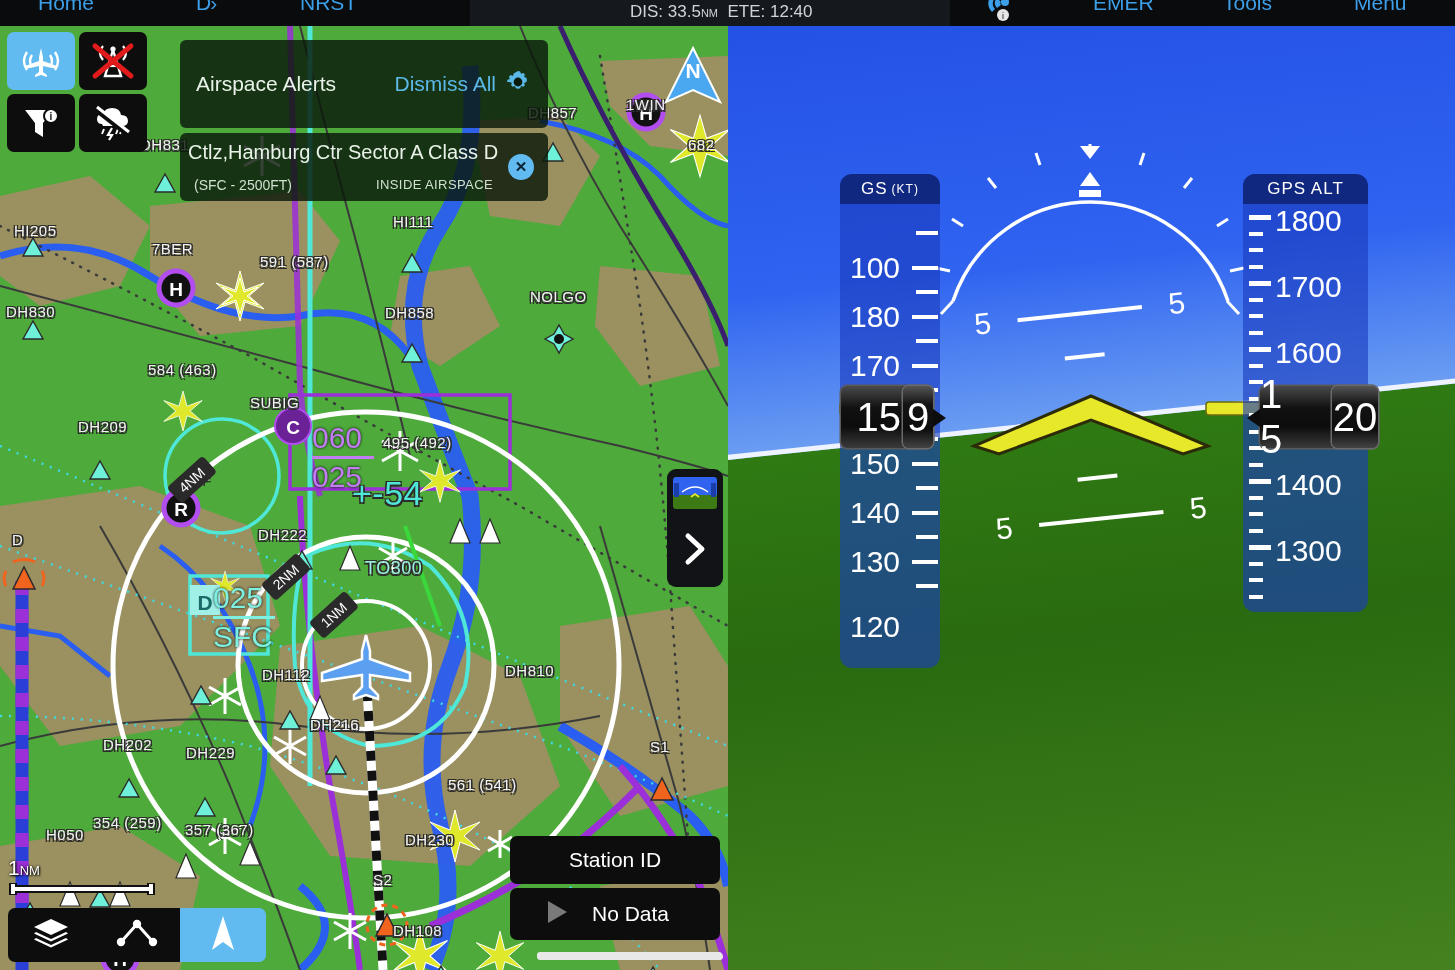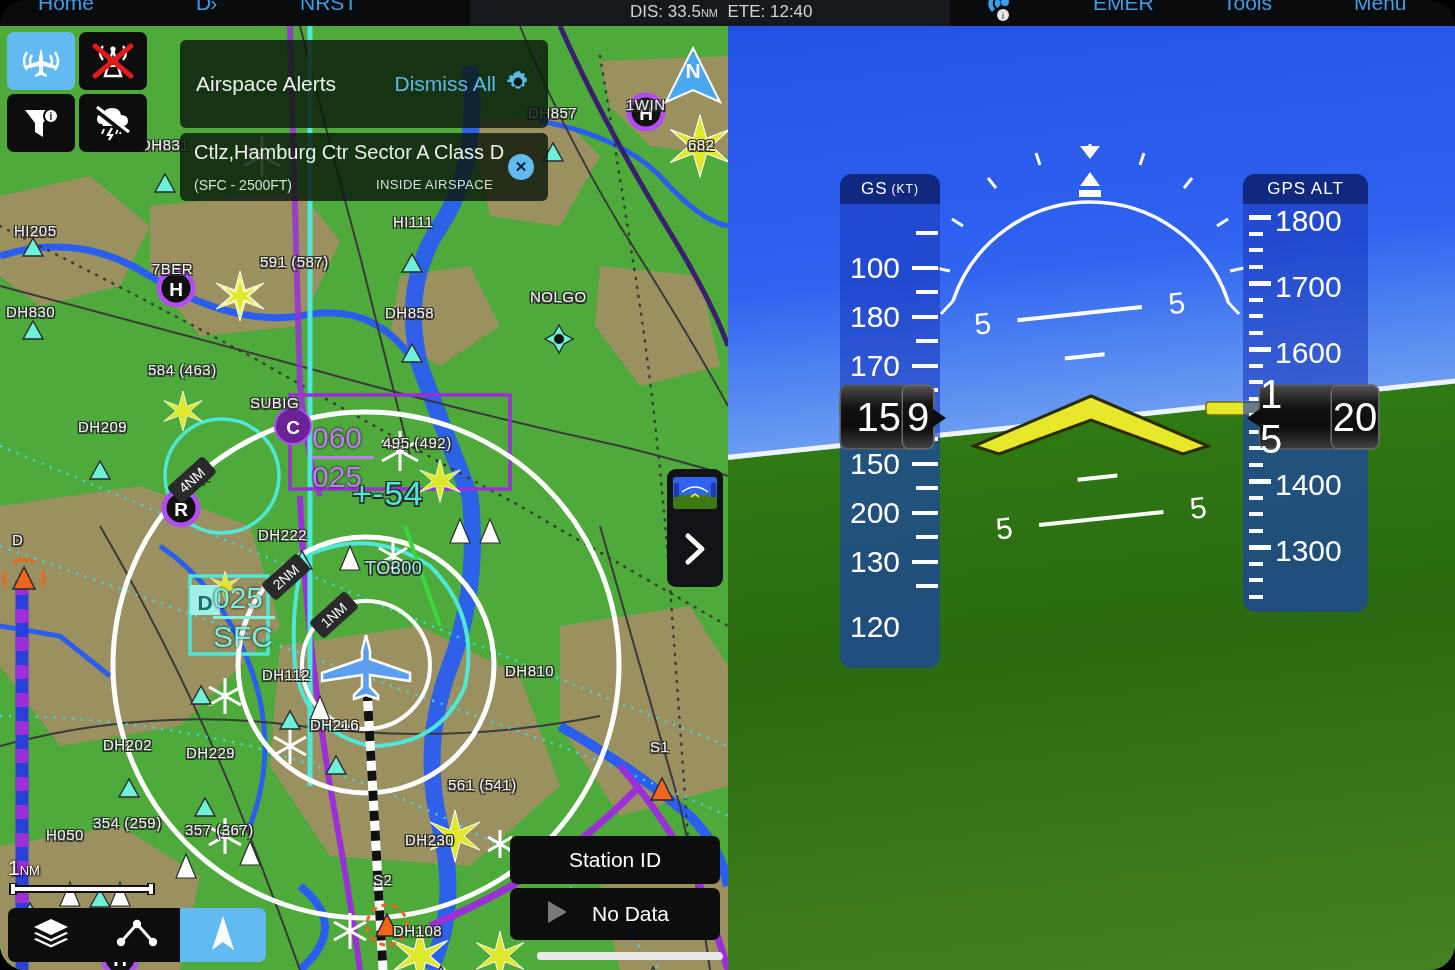--- a/index.html
+++ b/index.html
@@ -2,21 +2,21 @@
 <html><head>
 <meta charset="utf-8">
 <style>
   * { box-sizing: border-box; margin: 0; padding: 0; }
   html, body {
     width: 1455px; height: 970px;
     background: #000;
     font-family: "Liberation Sans", sans-serif;
     overflow: hidden;
   }
-  #app { position: relative; width: 1455px; height: 970px; overflow: hidden; border-radius: 26px; }
+  #app { position: relative; width: 1455px; height: 970px; overflow: hidden; }
 
   
   .topbar {
     position: absolute; left: 0; top: 0; width: 1455px; height: 26px;
     background: #0a0b0d; z-index: 60;
   }
   .topbar .nav-item {
     position: absolute; top: -9px;
     font-size: 21px; color: #3c9fe8; white-space: nowrap;
   }
@@ -67,21 +67,21 @@
     height: 88px; background: rgba(10,24,10,0.82); border-radius: 6px;
     display: flex; align-items: center; justify-content: space-between;
     padding: 0 16px;
     gap: 48px;
   }
   .alert-head .title { font-size: 21px; color: #e8f2e8; }
   .alert-head .dismiss-wrap { display: flex; align-items: center; gap: 8px; }
   .alert-head .dismiss { font-size: 21px; color: #5bb9e8; }
   .alert-row {
     margin-top: 5px; height: 68px; background: rgba(10,24,10,0.82);
-    border-radius: 6px; position: relative; padding: 8px 14px;
+    border-radius: 6px; position: relative; padding: 8px 8px;
   }
   .alert-row .arow-name { font-size: 20px; color: #e8f2e8; white-space: nowrap; }
   .alert-row .arow-alt  { position: absolute; left: 14px; bottom: 8px; font-size: 14px; color: #cfe0cf; }
   .alert-row .arow-state{ position: absolute; left: 196px; bottom: 9px; font-size: 13px; color: #cfe0cf; letter-spacing: .4px;}
   .alert-close {
     position: absolute; right: 14px; top: 50%; transform: translateY(-50%);
     width: 26px; height: 26px; border-radius: 50%; background: #62bbf0;
     color: #0a2233; font-size: 15px; font-weight: bold; line-height: 26px; text-align: center;
   }
 
@@ -430,21 +430,21 @@
 
         <g transform="translate(366,639)">
           <path d="M0,-30 L4,-14 L4,-6 L44,8 L44,16 L4,10 L4,22 L12,30 L12,34 L0,30 L-12,34 L-12,30 L-4,22 L-4,10 L-44,16 L-44,8 L-4,-6 L-4,-14 Z" fill="#5a9ff0" stroke="#ffffff" stroke-width="2.5"></path>
         </g>
       </g>
     </svg>
 
     <div>
       <div class="mlabel" style="left:14px; top:196px;">HI205</div>
       <div class="mlabel" style="left:6px;   top:277px;">DH830</div>
-      <div class="mlabel" style="left:152px; top:234px;">7BER</div>
+      <div class="mlabel" style="left:152px; top:214px;">7BER</div>
       <div class="mlabel" style="left:212px; top:227px;margin-left:48px;">591 (587)</div>
       <div class="mlabel" style="left:148px; top:335px;">584 (463)</div>
       <div class="mlabel" style="left:78px;  top:392px;">DH209</div>
       <div class="mlabel" style="left:160px; top:444px;margin-left:32px;">3F</div>
       <div class="mlabel" style="left:250px; top:368px;">SUBIG</div>
       <div class="mlabel" style="left:383px; top:408px;">495 (492)</div>
       <div class="mlabel" style="left:258px; top:500px;">DH222</div>
       <div class="mlabel big" style="left:365px; top:532px; color:#9ff0e2;">TO300</div>
       <div class="mlabel" style="left:140px; top:110px;">DH831</div>
       <div class="mlabel" style="left:528px; top:78px;">DH857</div>
@@ -686,21 +686,21 @@
     <div class="tape" style="left:112px; top:148px; width:100px; height:494px;">
       <div class="tape-hdr">
         <span>GS</span>
         <span class="u">(KT)</span>
       </div>
       <div>
         <div class="tick-num" style="left:10px; top:77px;">100</div>
         <div class="tick-num" style="left:10px; top:126px;">180</div>
         <div class="tick-num" style="left:10px; top:175px;">170</div>
         <div class="tick-num" style="left:10px; top:273px;">150</div>
-        <div class="tick-num" style="left:10px; top:322px;">200</div>
+        <div class="tick-num" style="left:10px; top:322px;">140</div>
         <div class="tick-num" style="left:10px; top:371px;">130</div>
         <div class="tick-num" style="left:10px; top:436px;">120</div>
 
         <div class="tick-mark" style="left:76px; top:57px;  width:22px; height:4px;"></div>
         <div class="tick-mark" style="left:72px; top:92px;  width:26px; height:4px;"></div>
         <div class="tick-mark" style="left:76px; top:116px; width:22px; height:4px;"></div>
         <div class="tick-mark" style="left:72px; top:141px; width:26px; height:4px;"></div>
         <div class="tick-mark" style="left:76px; top:165px; width:22px; height:4px;"></div>
         <div class="tick-mark" style="left:72px; top:190px; width:26px; height:4px;"></div>
         <div class="tick-mark" style="left:76px; top:214px; width:22px; height:4px;"></div>

